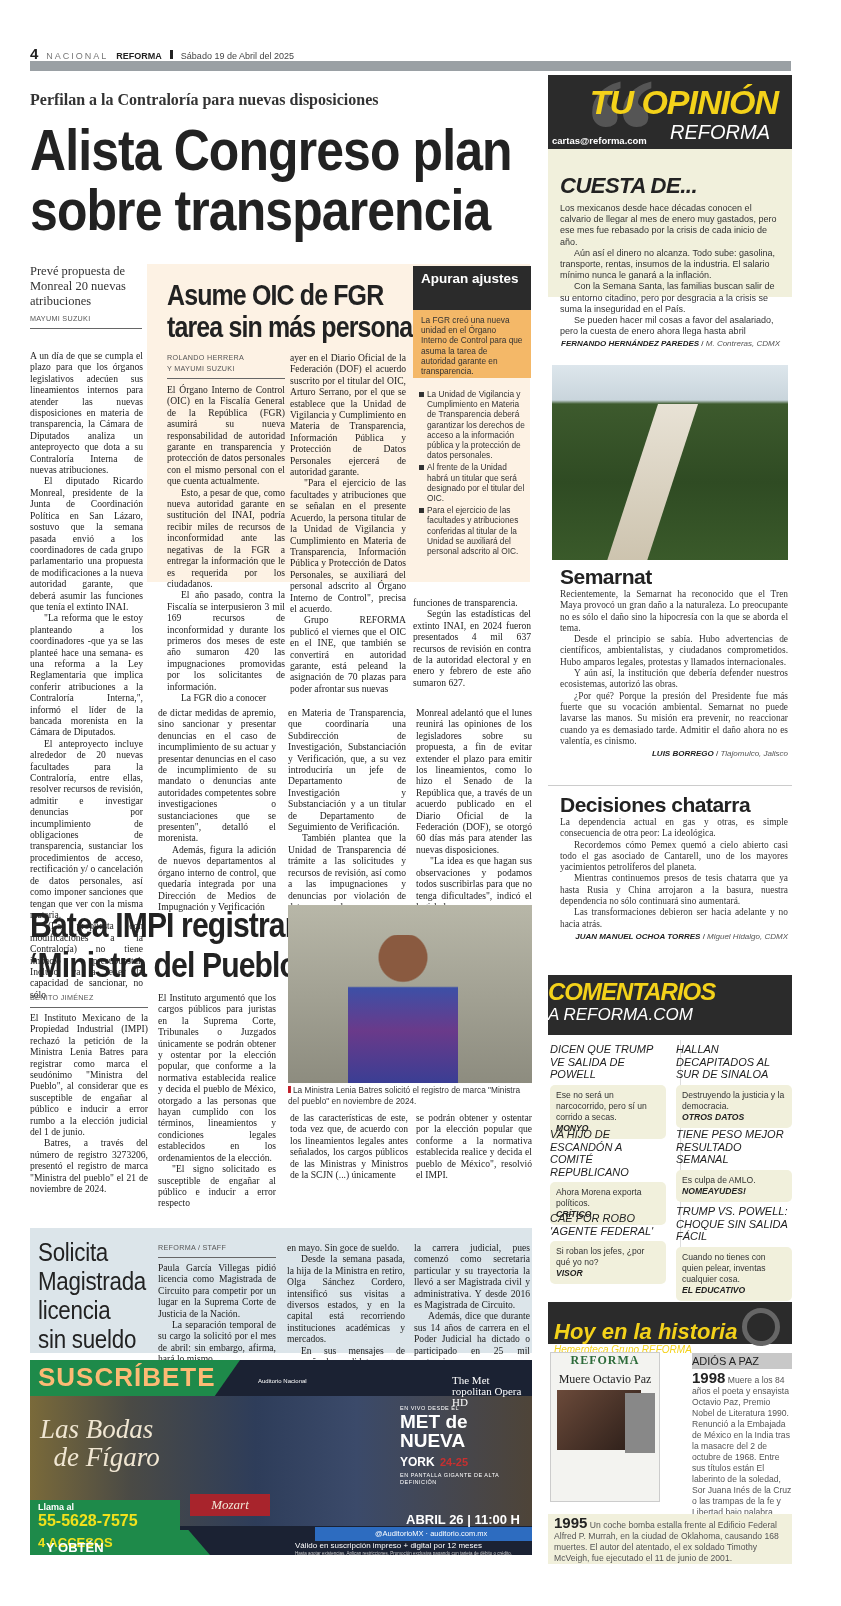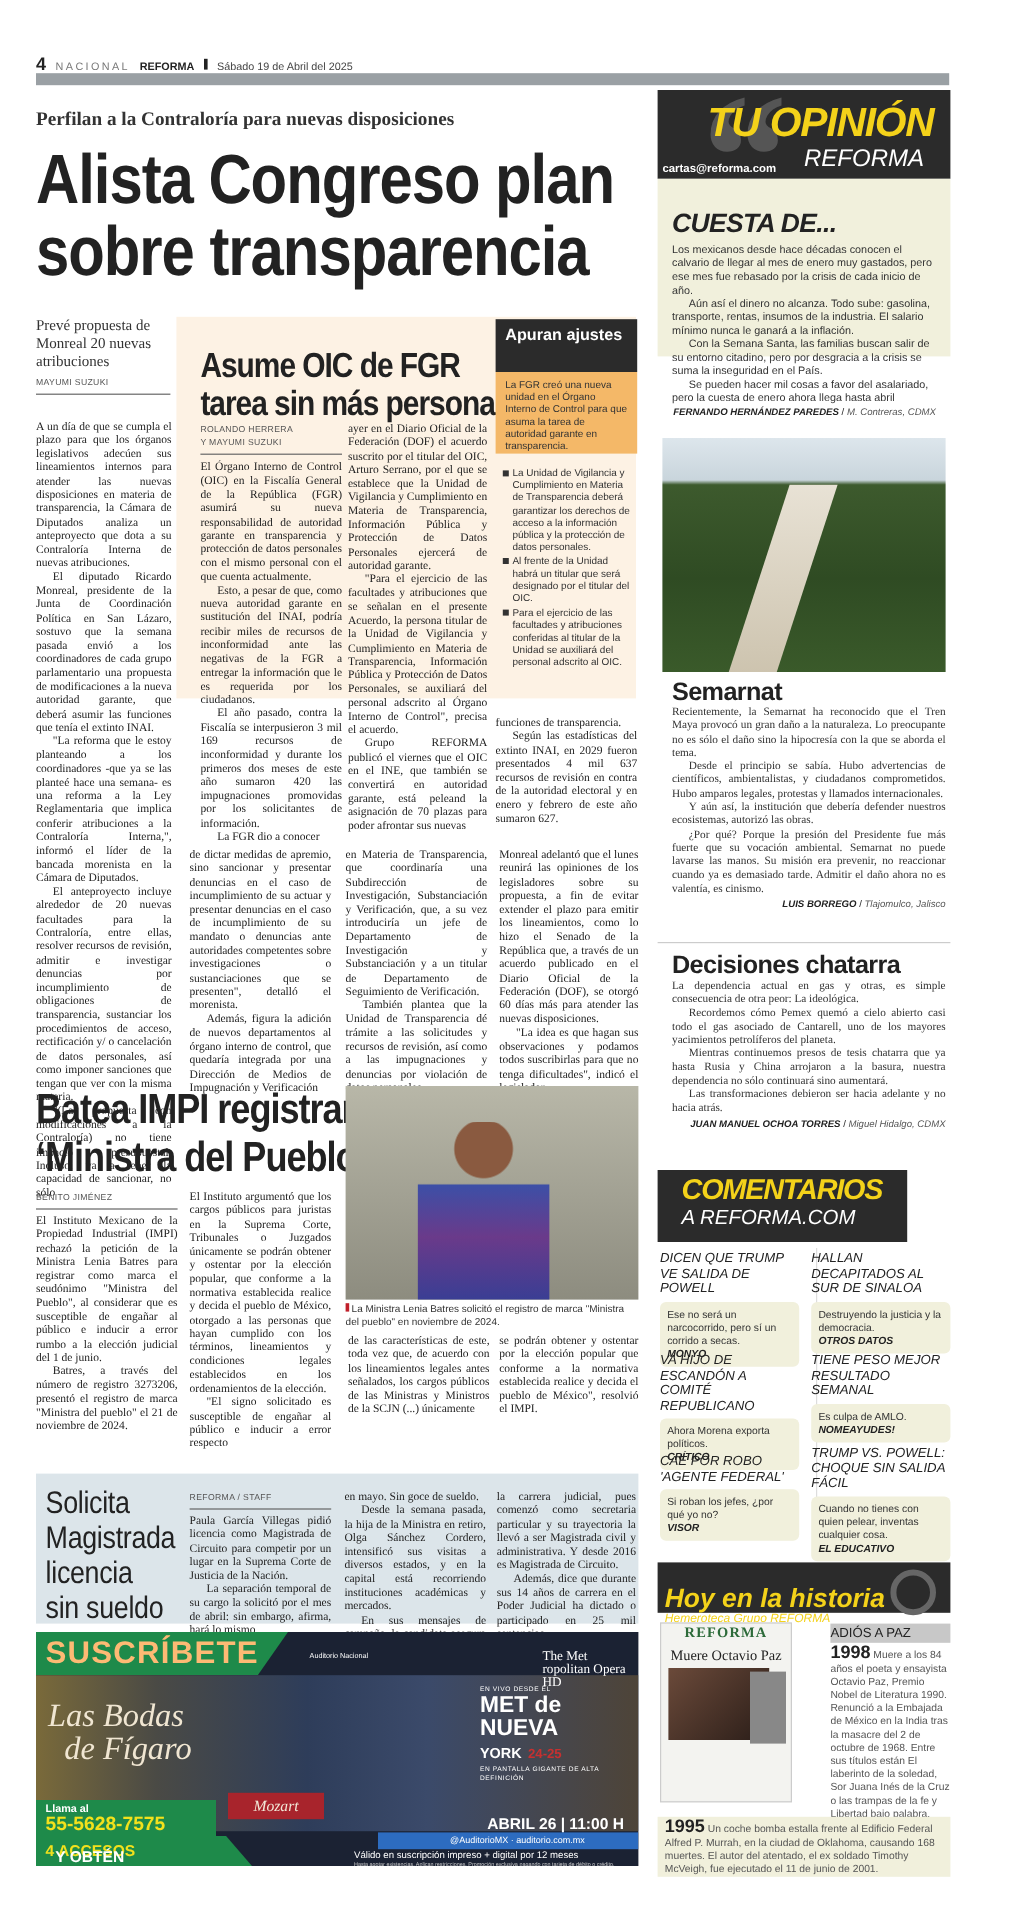--- a/index.html
+++ b/index.html
@@ -32,21 +32,21 @@
 .letter-sans p.first{text-indent:0}
 .sig{text-align:right;font-family:"Liberation Sans",sans-serif;font-size:8px;margin-top:2px}
 .sig b{font-style:italic}
 .sig i{color:#555}
 #photo-tren{left:552px;top:365px;width:236px;height:195px;background:linear-gradient(180deg,#dde6ec 0,#c9d5dc 18%,#3d5a2d 20%,#2f4b23 60%,#3a5a2a 100%);overflow:hidden}
 #photo-tren .road{position:absolute;left:45%;top:20%;width:40px;height:180px;background:linear-gradient(180deg,#e8e2d5,#c9bfa9);transform:skewX(-18deg);transform-origin:top}
 .letter-serif{font-size:9.4px;line-height:11.3px;color:#333;text-align:justify}
 .letter-serif p{text-indent:14px}
 .letter-serif p.first{text-indent:0}
 .sb-title{font-family:"Liberation Sans",sans-serif;font-weight:bold;font-size:21px;color:#222;letter-spacing:-.5px}
-#comment-head{left:548px;top:975px;width:208px;height:60px;background:#2b2b2b;padding:4px 20px}
+#comment-head{left:548px;top:975px;width:244px;height:60px;background:#2b2b2b;padding:4px 0}
 #comment-head .c1{font-family:"Liberation Sans",sans-serif;font-weight:bold;font-style:italic;color:#f4d21a;font-size:24px;letter-spacing:-1px;line-height:26px}
 #comment-head .c2{font-family:"Liberation Sans",sans-serif;font-style:italic;color:#fff;font-size:17px;line-height:20px}
 .cmt{position:absolute;width:116px}
 .cmt h4{font-family:"Liberation Sans",sans-serif;font-style:italic;font-weight:normal;font-size:11px;line-height:12.5px;color:#222;margin-bottom:4px}
 .cmt .bubble{background:#f1f0dc;border-radius:5px;padding:5px 6px;font-family:"Liberation Sans",sans-serif;font-size:8.6px;line-height:11px;color:#333}
 .cmt .bubble b{font-style:italic;color:#222}
 #hist-head{left:548px;top:1302px;width:244px;height:42px;background:#2b2b2b;padding:17px 6px}
 #hist-head .h1{font-family:"Liberation Sans",sans-serif;font-weight:bold;font-style:italic;color:#f4d21a;font-size:22px;line-height:25px}
 #hist-head .h2{font-family:"Liberation Sans",sans-serif;font-style:italic;color:#f4d21a;font-size:10px}
 #hist-head .clock{position:absolute;right:12px;top:6px;width:38px;height:38px;border-radius:50%;border:5px solid #666}
@@ -58,21 +58,21 @@
 #adios{left:692px;top:1353px;width:100px;height:16px;background:#c8c8c8;font-family:"Liberation Sans",sans-serif;font-size:11px;text-align:left;line-height:16px;color:#222}
 .hist-text{font-family:"Liberation Sans",sans-serif;font-size:8.6px;line-height:11px;color:#555}
 .hist-text .yr{font-size:15px;font-weight:bold;color:#222}
 #hist-1995{left:548px;top:1514px;width:244px;height:50px;background:#f1f0dc;padding:3px 6px}
 
 #kicker{left:30px;top:91px;font-size:16px;font-family:"Liberation Serif",serif;font-weight:bold;color:#333}
 #main-head{left:30px;top:120px;width:510px}
 #main-head .headline{font-size:58px;line-height:60px;transform:scaleX(.86);white-space:nowrap}
 #deck{left:30px;top:264px;width:112px;font-family:"Liberation Serif",serif;font-size:12.5px;line-height:15px;color:#333}
 #asume-bg{left:147px;top:264px;width:383px;height:318px;background:#fdf2e4}
-#asume-head{left:167px;top:289px}
+#asume-head{left:167px;top:279px}
 #asume-head .headline{font-size:29px;line-height:32px;transform:scaleX(.86);white-space:nowrap}
 #apuran-head{left:413px;top:266px;width:118px;height:44px;background:#2b2b2b;color:#fff;font-family:"Liberation Sans",sans-serif;font-weight:bold;font-size:13.5px;line-height:15px;padding:5px 8px}
 #apuran-orange{left:413px;top:310px;width:118px;height:68px;background:#f4b868;padding:5px 8px;font-family:"Liberation Sans",sans-serif;font-size:8.3px;line-height:10.2px;color:#333}
 #apuran-list{left:413px;top:385px;width:118px;padding:4px 6px;font-family:"Liberation Sans",sans-serif;font-size:8.3px;line-height:10.2px;color:#333}
 #apuran-list li{list-style:none;padding-left:8px;position:relative;margin-bottom:2px}
 #apuran-list li:before{content:"";position:absolute;left:0;top:3px;width:5px;height:5px;background:#333}
 
 #batea-head{left:30px;top:905px}
 #batea-head .headline{font-size:35px;line-height:40px;transform:scaleX(.86);white-space:nowrap}
 #batea-photo{left:288px;top:905px;width:244px;height:178px;background:linear-gradient(180deg,#b8b7a8 0,#8d8c7f 100%);overflow:hidden}
@@ -161,21 +161,21 @@
     <p>El año pasado, contra la Fiscalía se interpusieron 3 mil 169 recursos de inconformidad y durante los primeros dos meses de este año sumaron 420 las impugnaciones promovidas por los solicitantes de información.</p>
     <p>La FGR dio a conocer</p>
   </div>
 <div class="col body-text" style="left:290px;top:352px;width:116px">
     <p class="first">ayer en el Diario Oficial de la Federación (DOF) el acuerdo suscrito por el titular del OIC, Arturo Serrano, por el que se establece que la Unidad de Vigilancia y Cumplimiento en Materia de Transparencia, Información Pública y Protección de Datos Personales ejercerá de autoridad garante.</p>
     <p>"Para el ejercicio de las facultades y atribuciones que se señalan en el presente Acuerdo, la persona titular de la Unidad de Vigilancia y Cumplimiento en Materia de Transparencia, Información Pública y Protección de Datos Personales, se auxiliará del personal adscrito al Órgano Interno de Control", precisa el acuerdo.</p>
     <p>Grupo REFORMA publicó el viernes que el OIC en el INE, que también se convertirá en autoridad garante, está peleand la asignación de 70 plazas para poder afrontar sus nuevas</p>
   </div>
 <div class="col body-text" style="left:413px;top:597px;width:118px">
     <p class="first">funciones de transparencia.</p>
-    <p>Según las estadísticas del extinto INAI, en 2029 fueron presentados 4 mil 637 recursos de revisión en contra de la autoridad electoral y en enero y febrero de este año sumaron 627.</p>
+    <p>Según las estadísticas del extinto INAI, en 2024 fueron presentados 4 mil 637 recursos de revisión en contra de la autoridad electoral y en enero y febrero de este año sumaron 627.</p>
   </div>
 <div id="apuran-head" class="abs">Apuran ajustes</div>
 <div id="apuran-orange" class="abs">La FGR creó una nueva unidad en el Órgano Interno de Control para que asuma la tarea de autoridad garante en transparencia.</div>
 <ul id="apuran-list" class="abs">
   <li>La Unidad de Vigilancia y Cumplimiento en Materia de Transparencia deberá garantizar los derechos de acceso a la información pública y la protección de datos personales.</li>
   <li>Al frente de la Unidad habrá un titular que será designado por el titular del OIC.</li>
   <li>Para el ejercicio de las facultades y atribuciones conferidas al titular de la Unidad se auxiliará del personal adscrito al OIC.</li>
 </ul>
 
 <div id="batea-head" class="abs">

